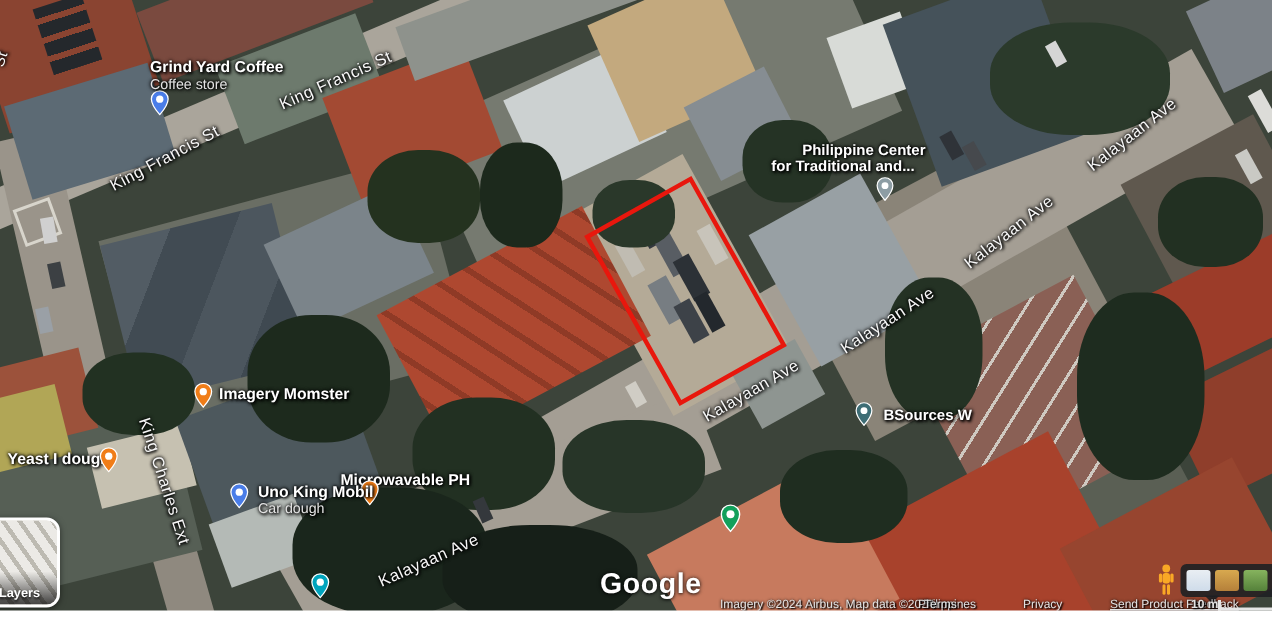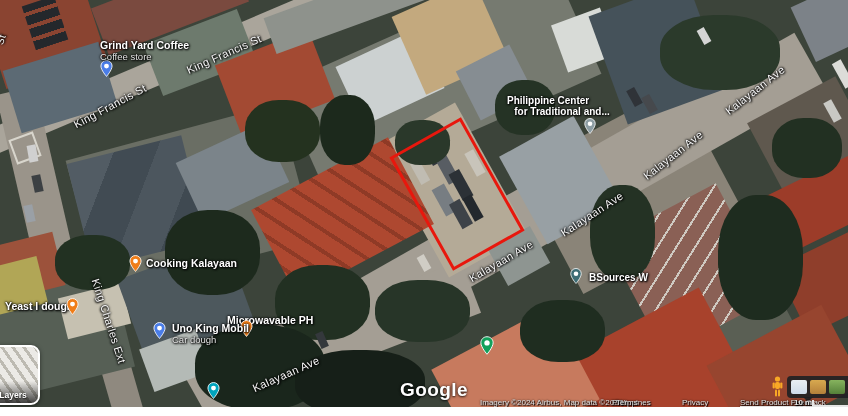--- a/index.html
+++ b/index.html
@@ -135,36 +135,36 @@
 
   <span class="pin" style="left:100px;top:60px;">
     <svg width="13" height="17" viewBox="0 0 24 32">
         <path d="M12 1C6 1 1.5 5.6 1.5 11.3 1.5 19 12 31 12 31s10.5-12 10.5-19.7C22.5 5.6 18 1 12 1z" stroke="#ffffff" stroke-width="1.6" fill="#4a7de8"></path>
         <circle cx="12" cy="11.5" r="4.6" fill="#ffffff"></circle>
       </svg>
   </span>
   <div class="lbl poi-name" style="left:100px;top:39px;">Grind Yard Coffee</div>
   <div class="lbl poi-sub" style="left:100px;top:51px;">Coffee store</div>
 
-  <div class="lbl poi-name" style="left:507px;top:95px;width:110px;text-align:left;font-size:10px;">Philippine Center</div>
+  <div class="lbl poi-name" style="left:507px;top:95px;width:110px;text-align:right;font-size:10px;">Philippine Center</div>
   <div class="lbl poi-name" style="left:507px;top:106px;width:110px;text-align:center;font-size:10px;">for Traditional and...</div>
   <span class="pin" style="left:584px;top:118px;">
     <svg width="12" height="16" viewBox="0 0 24 32">
         <path d="M12 1C6 1 1.5 5.6 1.5 11.3 1.5 19 12 31 12 31s10.5-12 10.5-19.7C22.5 5.6 18 1 12 1z" stroke="#ffffff" stroke-width="1.6" fill="#8d9da4"></path>
         <circle cx="12" cy="11.5" r="4.6" fill="#ffffff"></circle>
       </svg>
   </span>
 
   <span class="pin" style="left:129px;top:255px;">
     <svg width="13" height="17" viewBox="0 0 24 32">
         <path d="M12 1C6 1 1.5 5.6 1.5 11.3 1.5 19 12 31 12 31s10.5-12 10.5-19.7C22.5 5.6 18 1 12 1z" stroke="#ffffff" stroke-width="1.6" fill="#f07d18"></path>
         <circle cx="12" cy="11.5" r="4.6" fill="#ffffff"></circle>
       </svg>
   </span>
-  <div class="lbl poi-name" style="left:146px;top:257px;">Cooking Kalayaan</div>
+  <div class="lbl poi-name" style="left:146px;top:257px;">Imagery Momster</div>
 
   <div class="lbl poi-name" style="left:5px;top:300px;">Yeast I dough</div>
   <span class="pin" style="left:66px;top:298px;">
     <svg width="13" height="17" viewBox="0 0 24 32">
         <path d="M12 1C6 1 1.5 5.6 1.5 11.3 1.5 19 12 31 12 31s10.5-12 10.5-19.7C22.5 5.6 18 1 12 1z" stroke="#ffffff" stroke-width="1.6" fill="#f07d18"></path>
         <circle cx="12" cy="11.5" r="4.6" fill="#ffffff"></circle>
       </svg>
   </span>
 
   <div class="lbl poi-name" style="left:187px;top:314px;margin-left:40px;">Microwavable PH</div>

